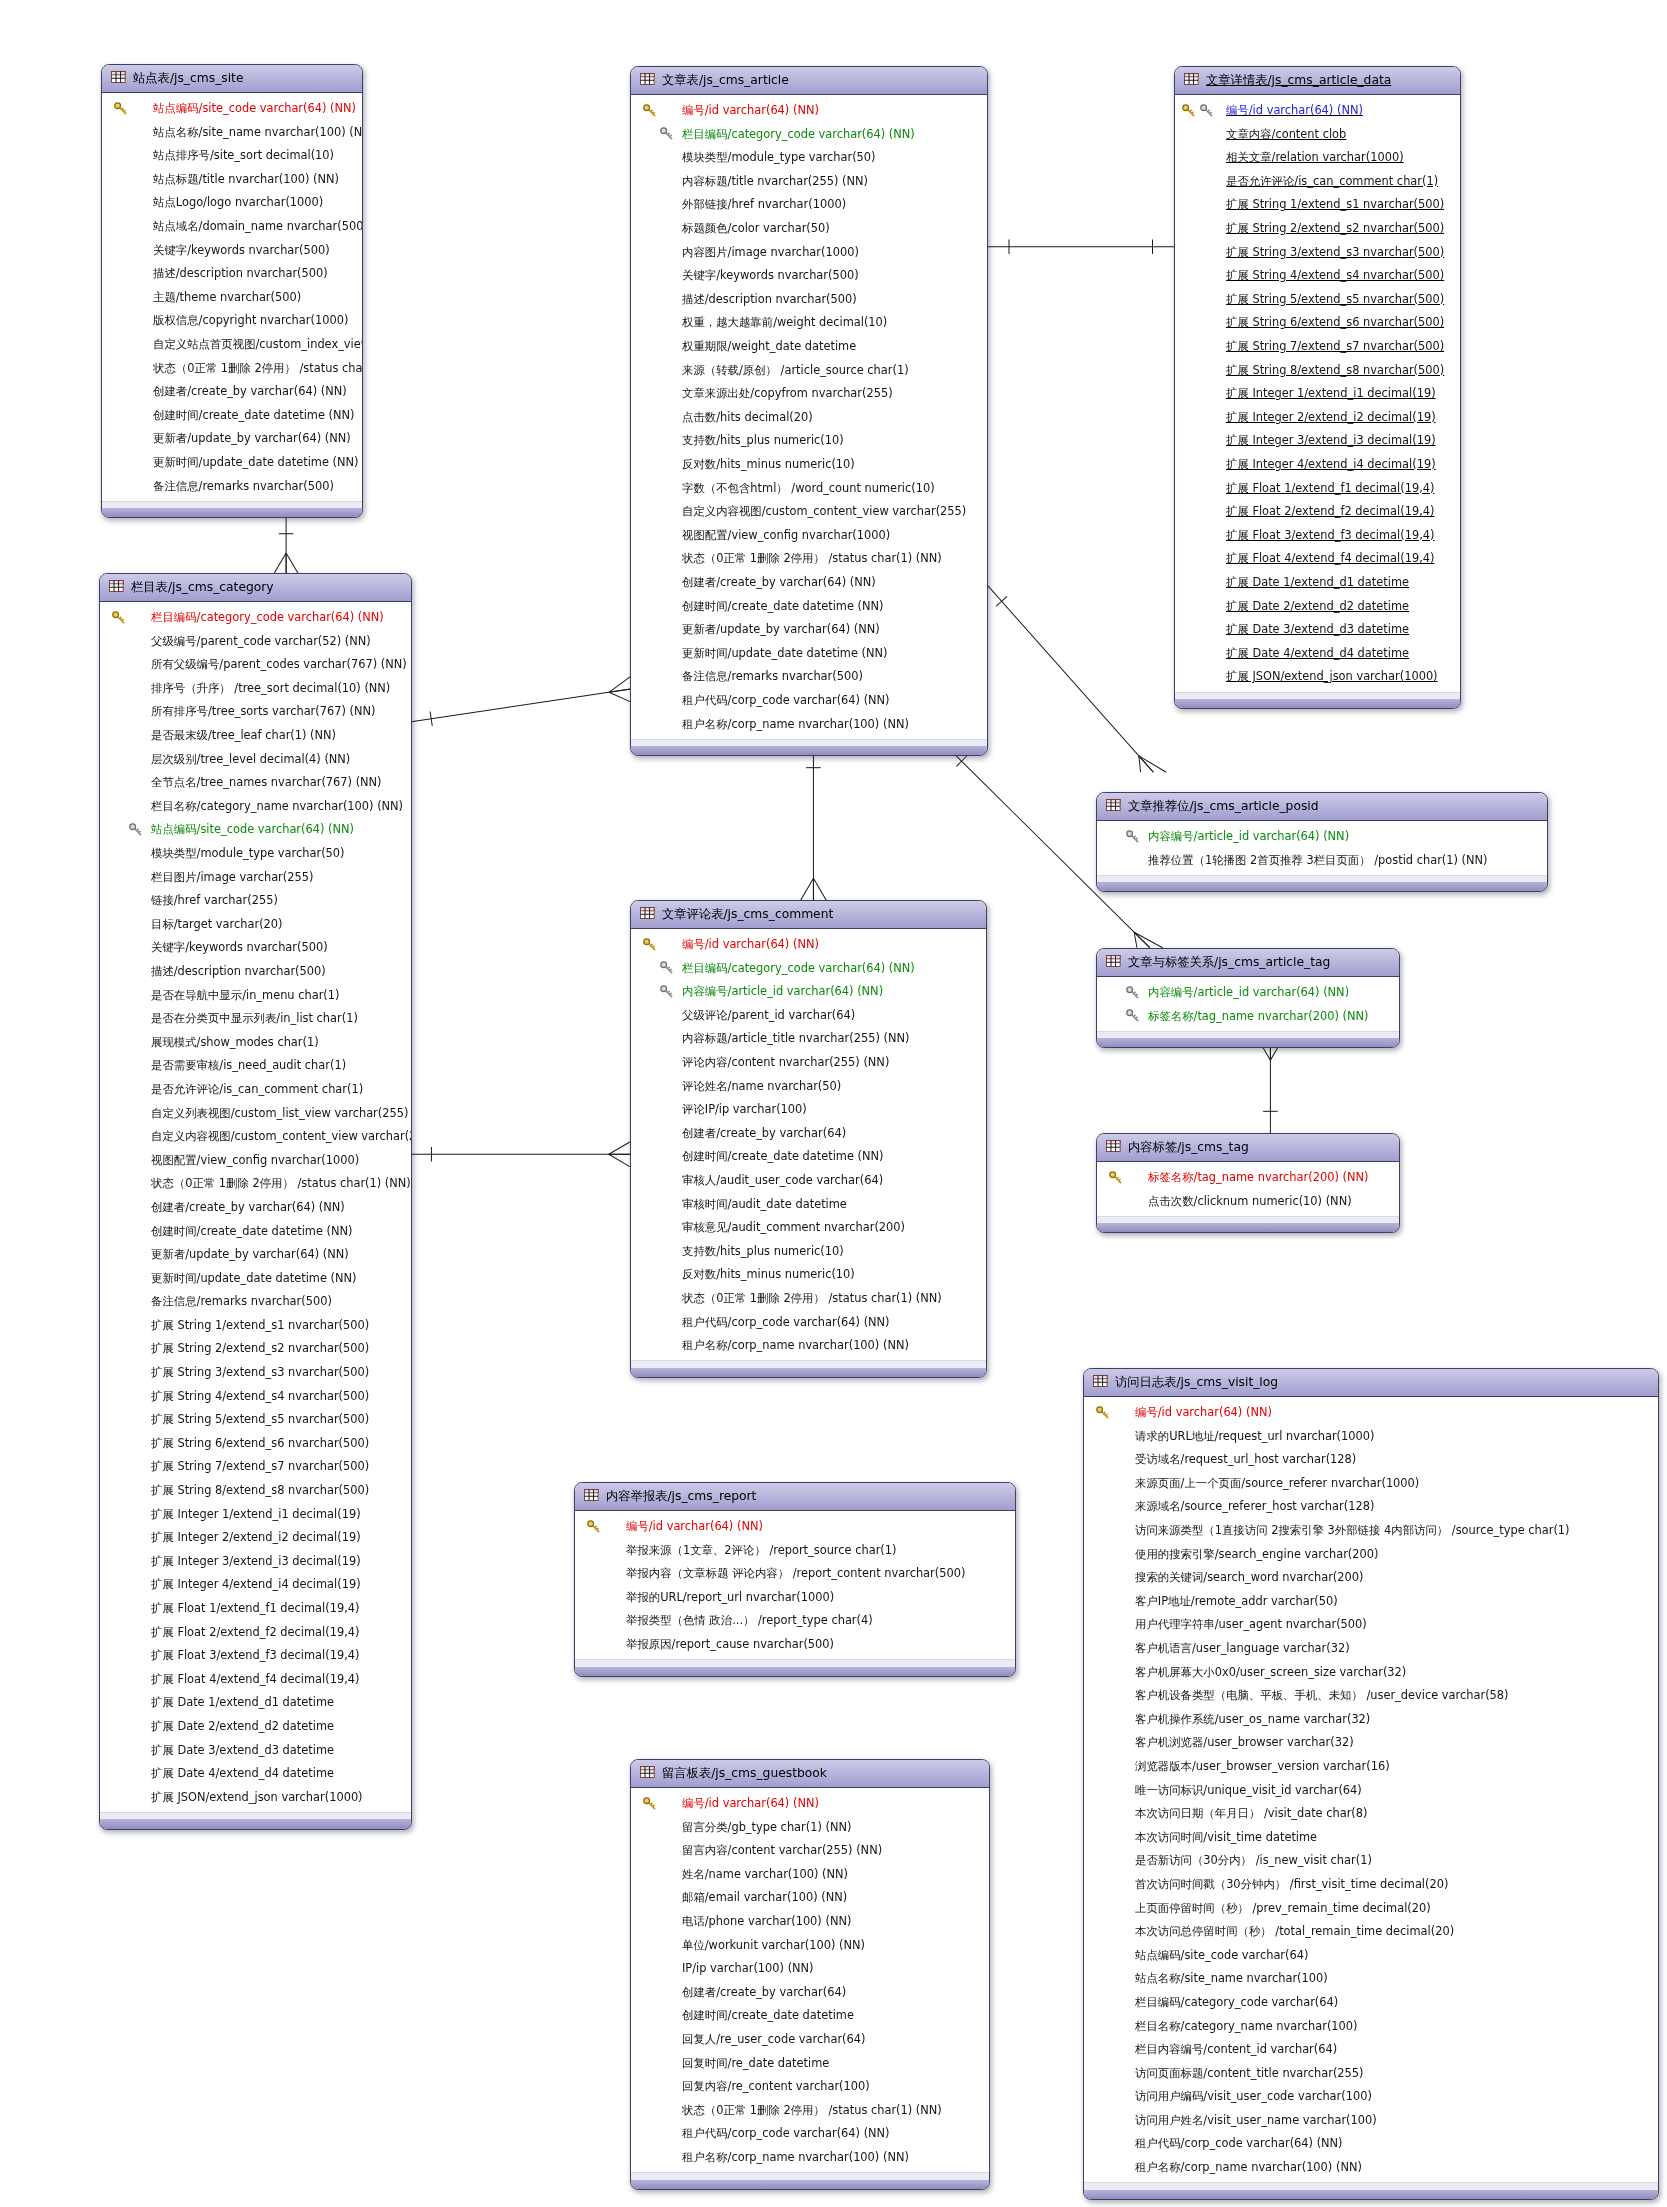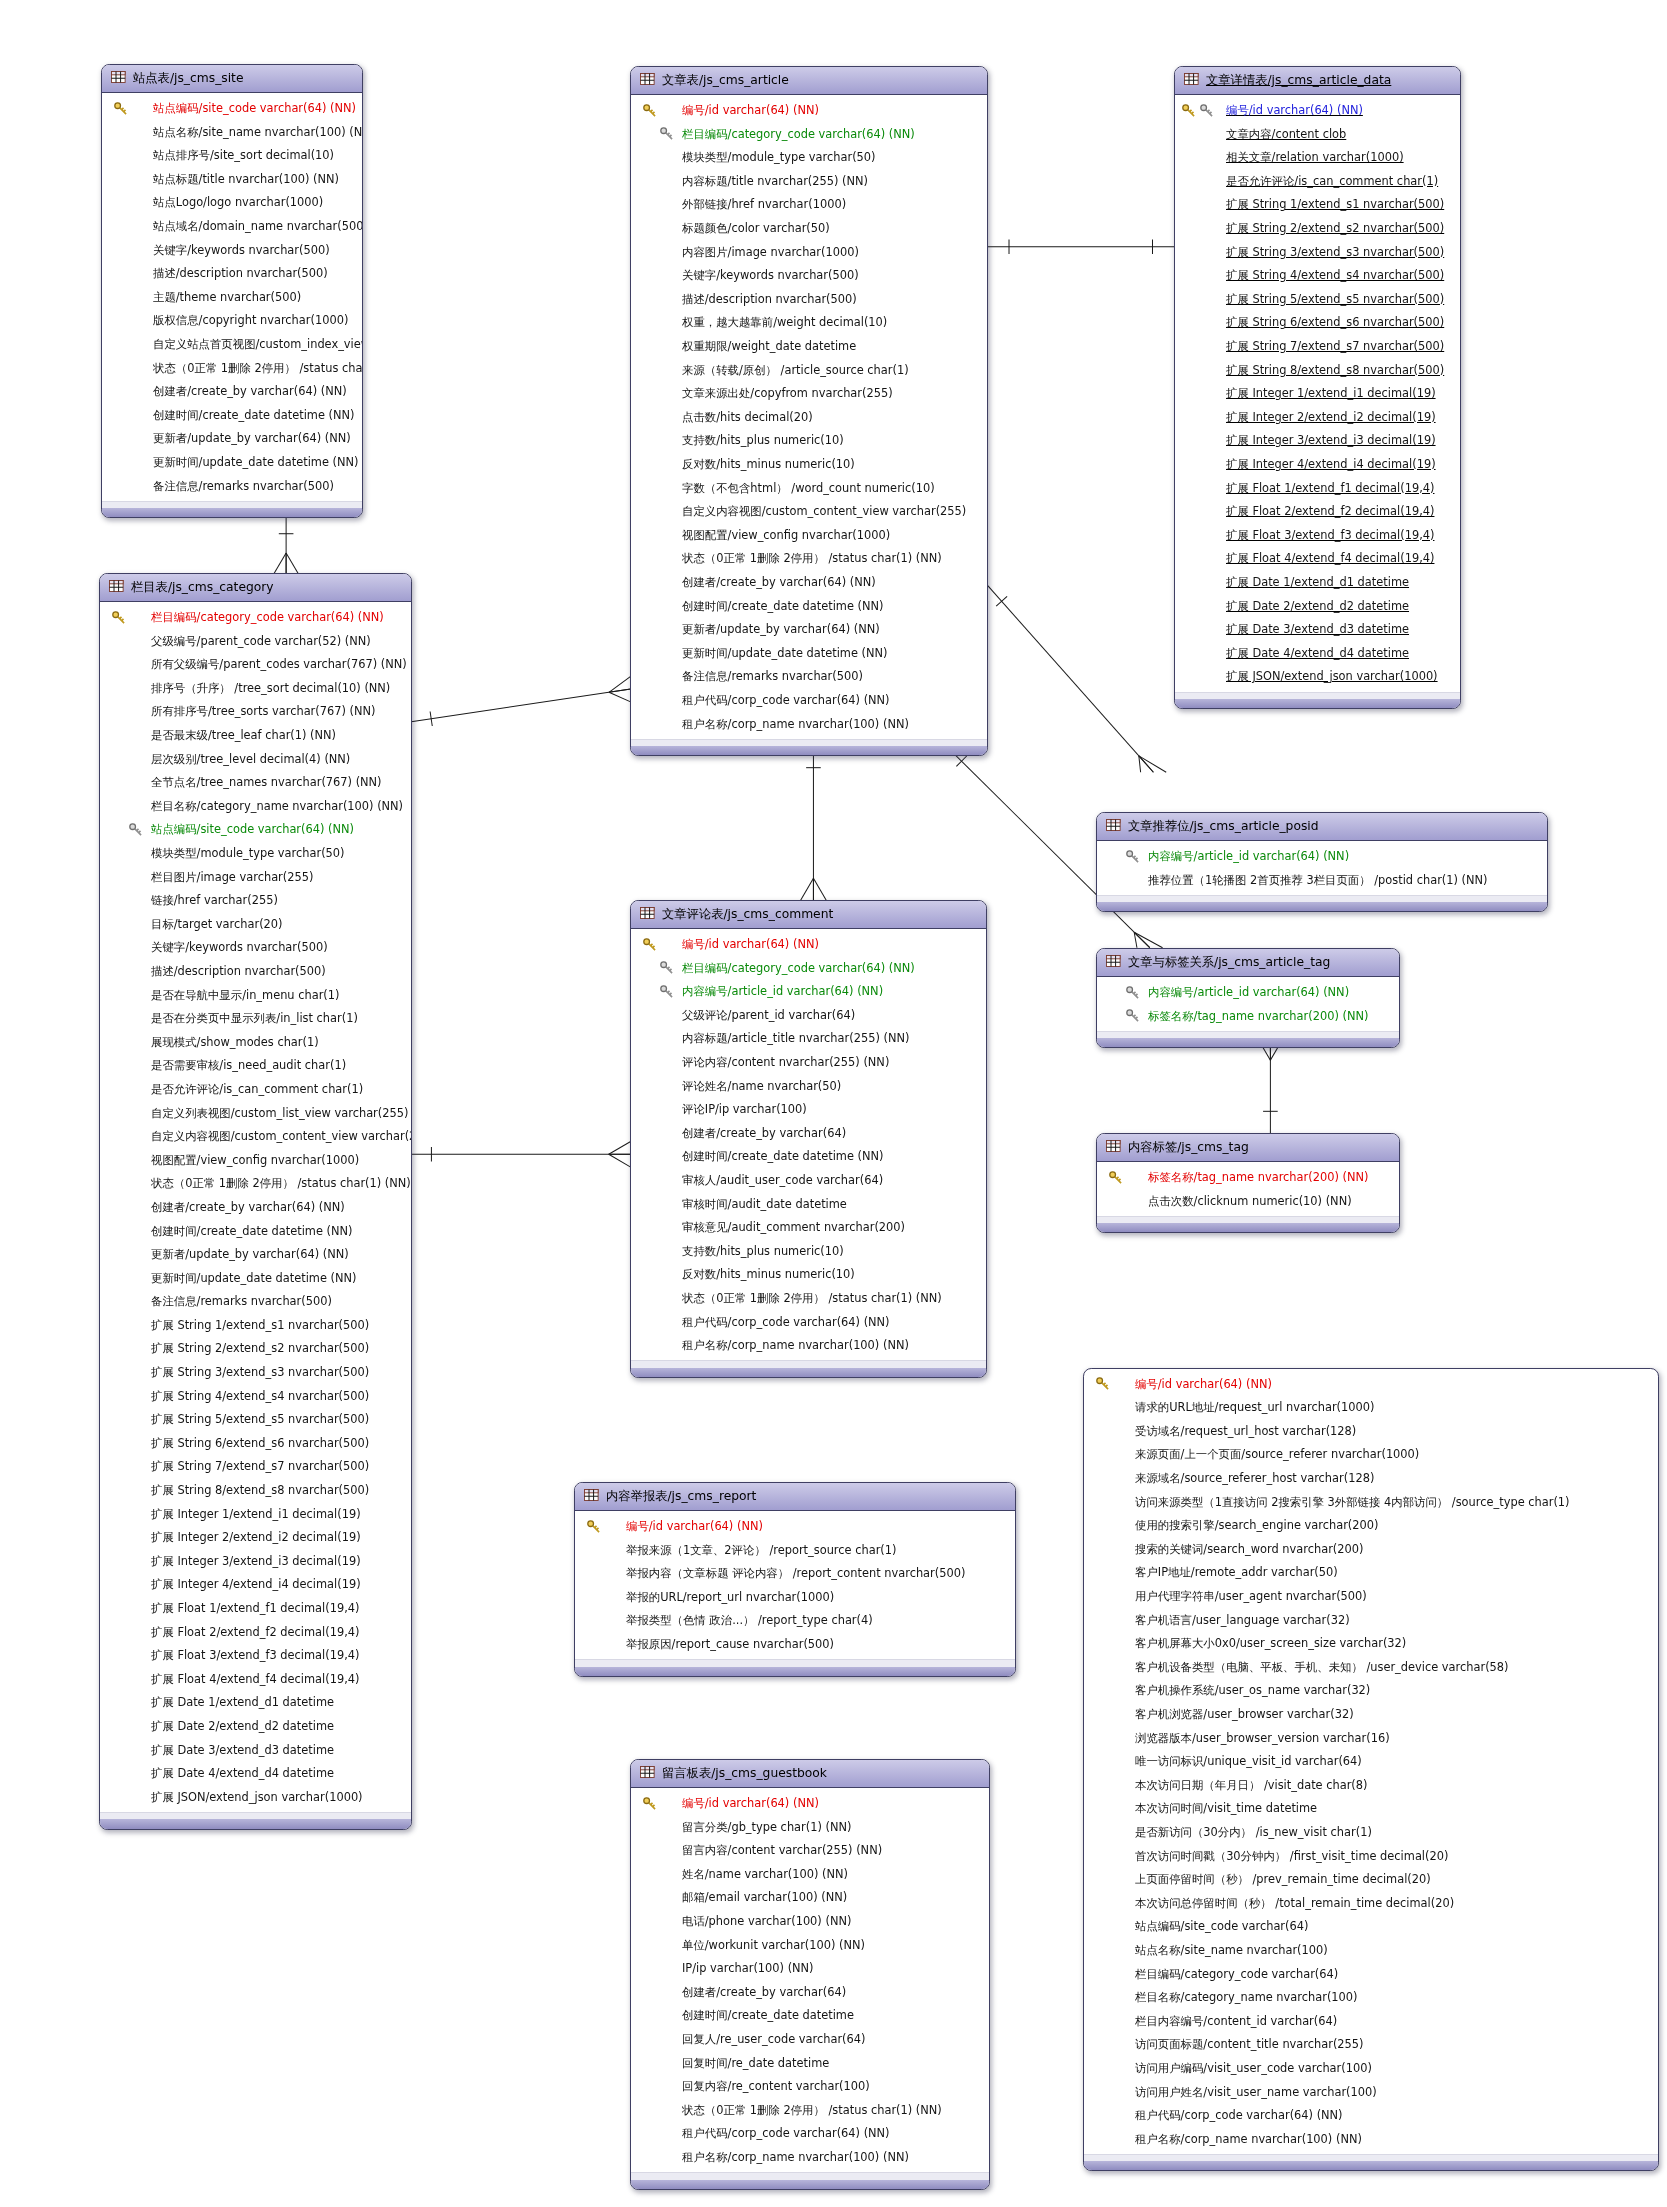--- a/index.html
+++ b/index.html
@@ -293,21 +293,21 @@
         <div class="row"><span>扩展 Float 4/extend_f4 decimal(19,4)</span></div>
         <div class="row"><span>扩展 Date 1/extend_d1 datetime</span></div>
         <div class="row"><span>扩展 Date 2/extend_d2 datetime</span></div>
         <div class="row"><span>扩展 Date 3/extend_d3 datetime</span></div>
         <div class="row"><span>扩展 Date 4/extend_d4 datetime</span></div>
         <div class="row"><span>扩展 JSON/extend_json varchar(1000)</span></div>
       </div>
       <div class="strip"></div>
       <div class="band"></div>
     </div>
-    <div class="tbl" style="left: 1096px; top: 812px; width: 450px;">
+    <div class="tbl" style="left: 1096px; top: 792px; width: 450px;">
       <div class="tbl-header">
         <span><svg width="14.6" height="12" viewBox="0 0 16 13">
             <rect x="0.5" y="0.5" width="15" height="12" fill="#fdfdfd" stroke="#7a3b2e"></rect>
             <rect x="0.5" y="0.5" width="15" height="3.6" fill="#e6e1f0" stroke="#7a3b2e"></rect>
             <line x1="5.5" y1="0.5" x2="5.5" y2="12.5" stroke="#7a3b2e" stroke-width="0.8"></line>
             <line x1="10.5" y1="0.5" x2="10.5" y2="12.5" stroke="#7a3b2e" stroke-width="0.8"></line>
             <line x1="0.5" y1="8" x2="15.5" y2="8" stroke="#7a3b2e" stroke-width="0.8"></line>
           </svg></span>
         <span>文章推荐位/js_cms_article_posid</span>
       </div>
@@ -463,20 +463,30 @@
         <div class="row"><span>回复时间/re_date datetime</span></div>
         <div class="row"><span>回复内容/re_content varchar(100)</span></div>
         <div class="row"><span>状态（0正常 1删除 2停用） /status char(1) (NN)</span></div>
         <div class="row"><span>租户代码/corp_code varchar(64) (NN)</span></div>
         <div class="row"><span>租户名称/corp_name nvarchar(100) (NN)</span></div>
       </div>
       <div class="strip"></div>
       <div class="band"></div>
     </div>
     <div class="tbl" style="left: 1083px; top: 1368px; width: 574px;">
+      <div class="tbl-header">
+        <span><svg width="14.6" height="12" viewBox="0 0 16 13">
+            <rect x="0.5" y="0.5" width="15" height="12" fill="#fdfdfd" stroke="#7a3b2e"></rect>
+            <rect x="0.5" y="0.5" width="15" height="3.6" fill="#e6e1f0" stroke="#7a3b2e"></rect>
+            <line x1="5.5" y1="0.5" x2="5.5" y2="12.5" stroke="#7a3b2e" stroke-width="0.8"></line>
+            <line x1="10.5" y1="0.5" x2="10.5" y2="12.5" stroke="#7a3b2e" stroke-width="0.8"></line>
+            <line x1="0.5" y1="8" x2="15.5" y2="8" stroke="#7a3b2e" stroke-width="0.8"></line>
+          </svg></span>
+        <span>访问日志表/js_cms_visit_log</span>
+      </div>
       <div class="rows">
         <div class="row f-pk"><span class="k pos-a"><svg width="15.5" height="15.5" viewBox="0 0 18 18">
               <path d="M8 8 L15.2 15.2 M12.4 12.4 l2.1 -2.1 M10.1 10.1 l2.1 -2.1" stroke="#c09a20" stroke-width="1.9" fill="none"></path>
               <circle cx="5.4" cy="5.4" r="3.3" fill="#f2cf5a" stroke="#8a6a12" stroke-width="1.5"></circle>
             </svg></span><span>编号/id varchar(64) (NN)</span></div>
         <div class="row"><span>请求的URL地址/request_url nvarchar(1000)</span></div>
         <div class="row"><span>受访域名/request_url_host varchar(128)</span></div>
         <div class="row"><span>来源页面/上一个页面/source_referer nvarchar(1000)</span></div>
         <div class="row"><span>来源域名/source_referer_host varchar(128)</span></div>
         <div class="row"><span>访问来源类型（1直接访问 2搜索引擎 3外部链接 4内部访问） /source_type char(1)</span></div>

